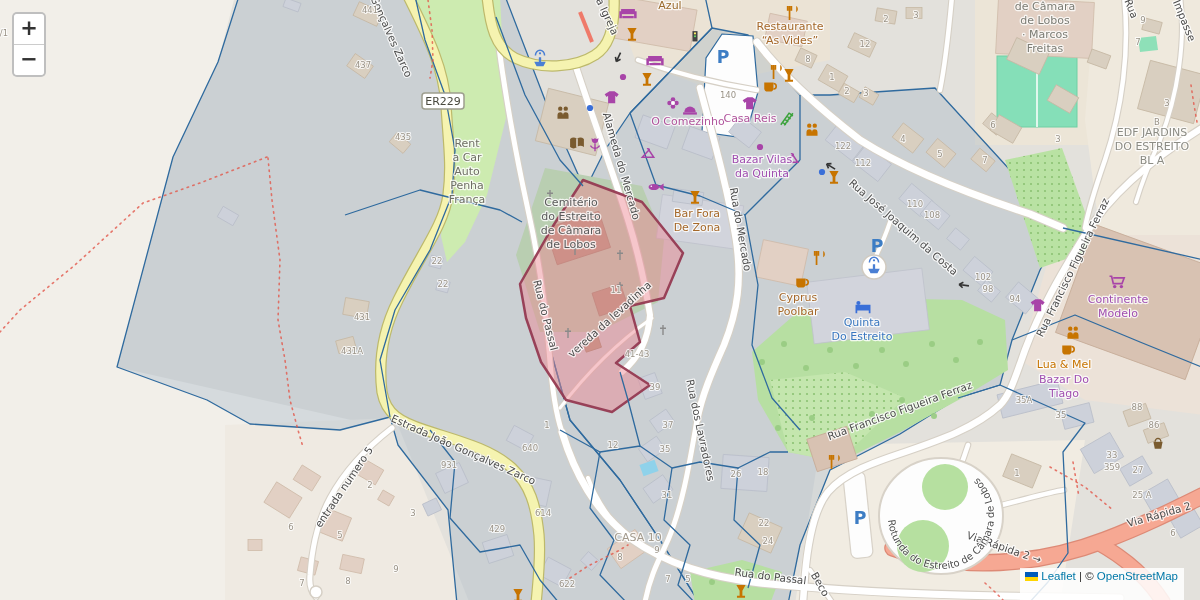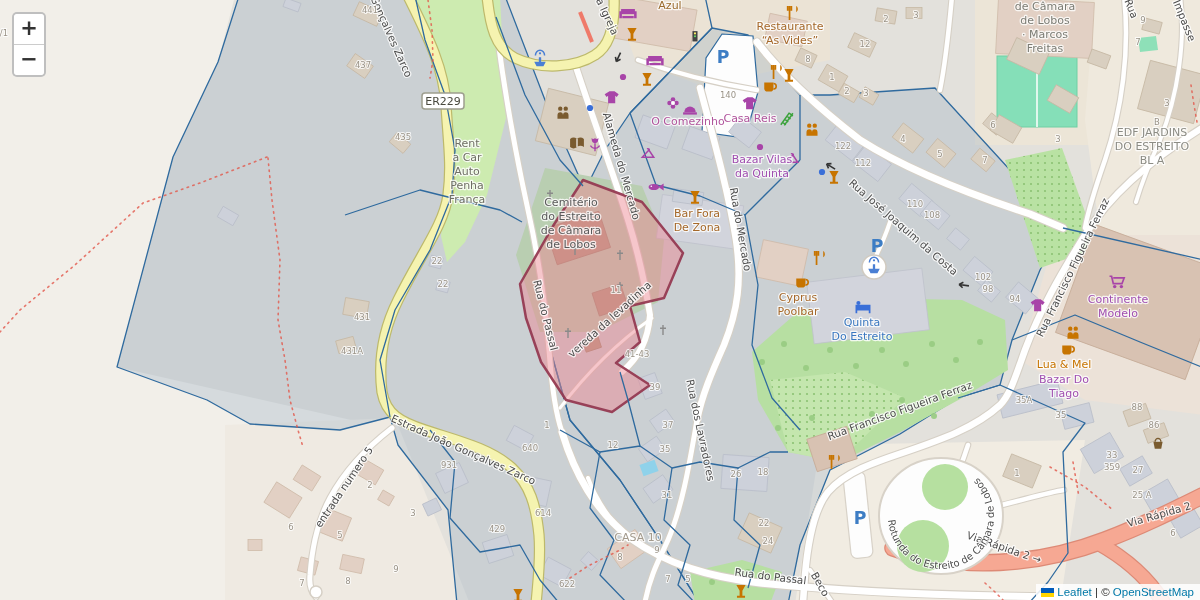--- a/index.html
+++ b/index.html
@@ -6,22 +6,22 @@
   .map{position:relative;width:1200px;height:600px;overflow:hidden;
        font-family:"DejaVu Sans","Liberation Sans",sans-serif;background:#f2efe9;}
   .map svg{position:absolute;left:0;top:0;}
   .zoomctl{position:absolute;left:12px;top:12px;width:30px;background:#fff;
        border:2px solid rgba(0,0,0,.25);border-radius:5px;z-index:10;}
   .zbtn{display:block;width:30px;height:30px;line-height:29px;text-align:center;
        font-size:21px;font-weight:700;color:#333;text-decoration:none;cursor:pointer;
        background:#fff;}
   .zbtn:first-child{border-bottom:1px solid #ccc;border-radius:4px 4px 0 0;}
   .zbtn:last-child{border-radius:0 0 4px 4px;}
-  .attribution{position:absolute;right:0;bottom:0;background:rgba(255,255,255,.85);
-       padding:2px 6px 2px 5px;font-size:11.5px;color:#333;z-index:10;
+  .attribution{position:absolute;right:16px;bottom:0;background:rgba(255,255,255,.85);
+       padding:2px 6px 18px 5px;font-size:11.5px;color:#333;z-index:10;
        font-family:"Liberation Sans",sans-serif;white-space:nowrap;}
   .attr-link{color:#0078A8;text-decoration:none;cursor:pointer;}
   .flag{display:inline-block;width:13px;height:9px;vertical-align:-1px;margin-right:3px;}
   .flag span{display:block;width:13px;height:4.5px;}
 </style>
 </head>
 <body>
 
 <div class="map">
   <svg id="map-svg" width="1200" height="600" viewBox="0 0 1200 600">

